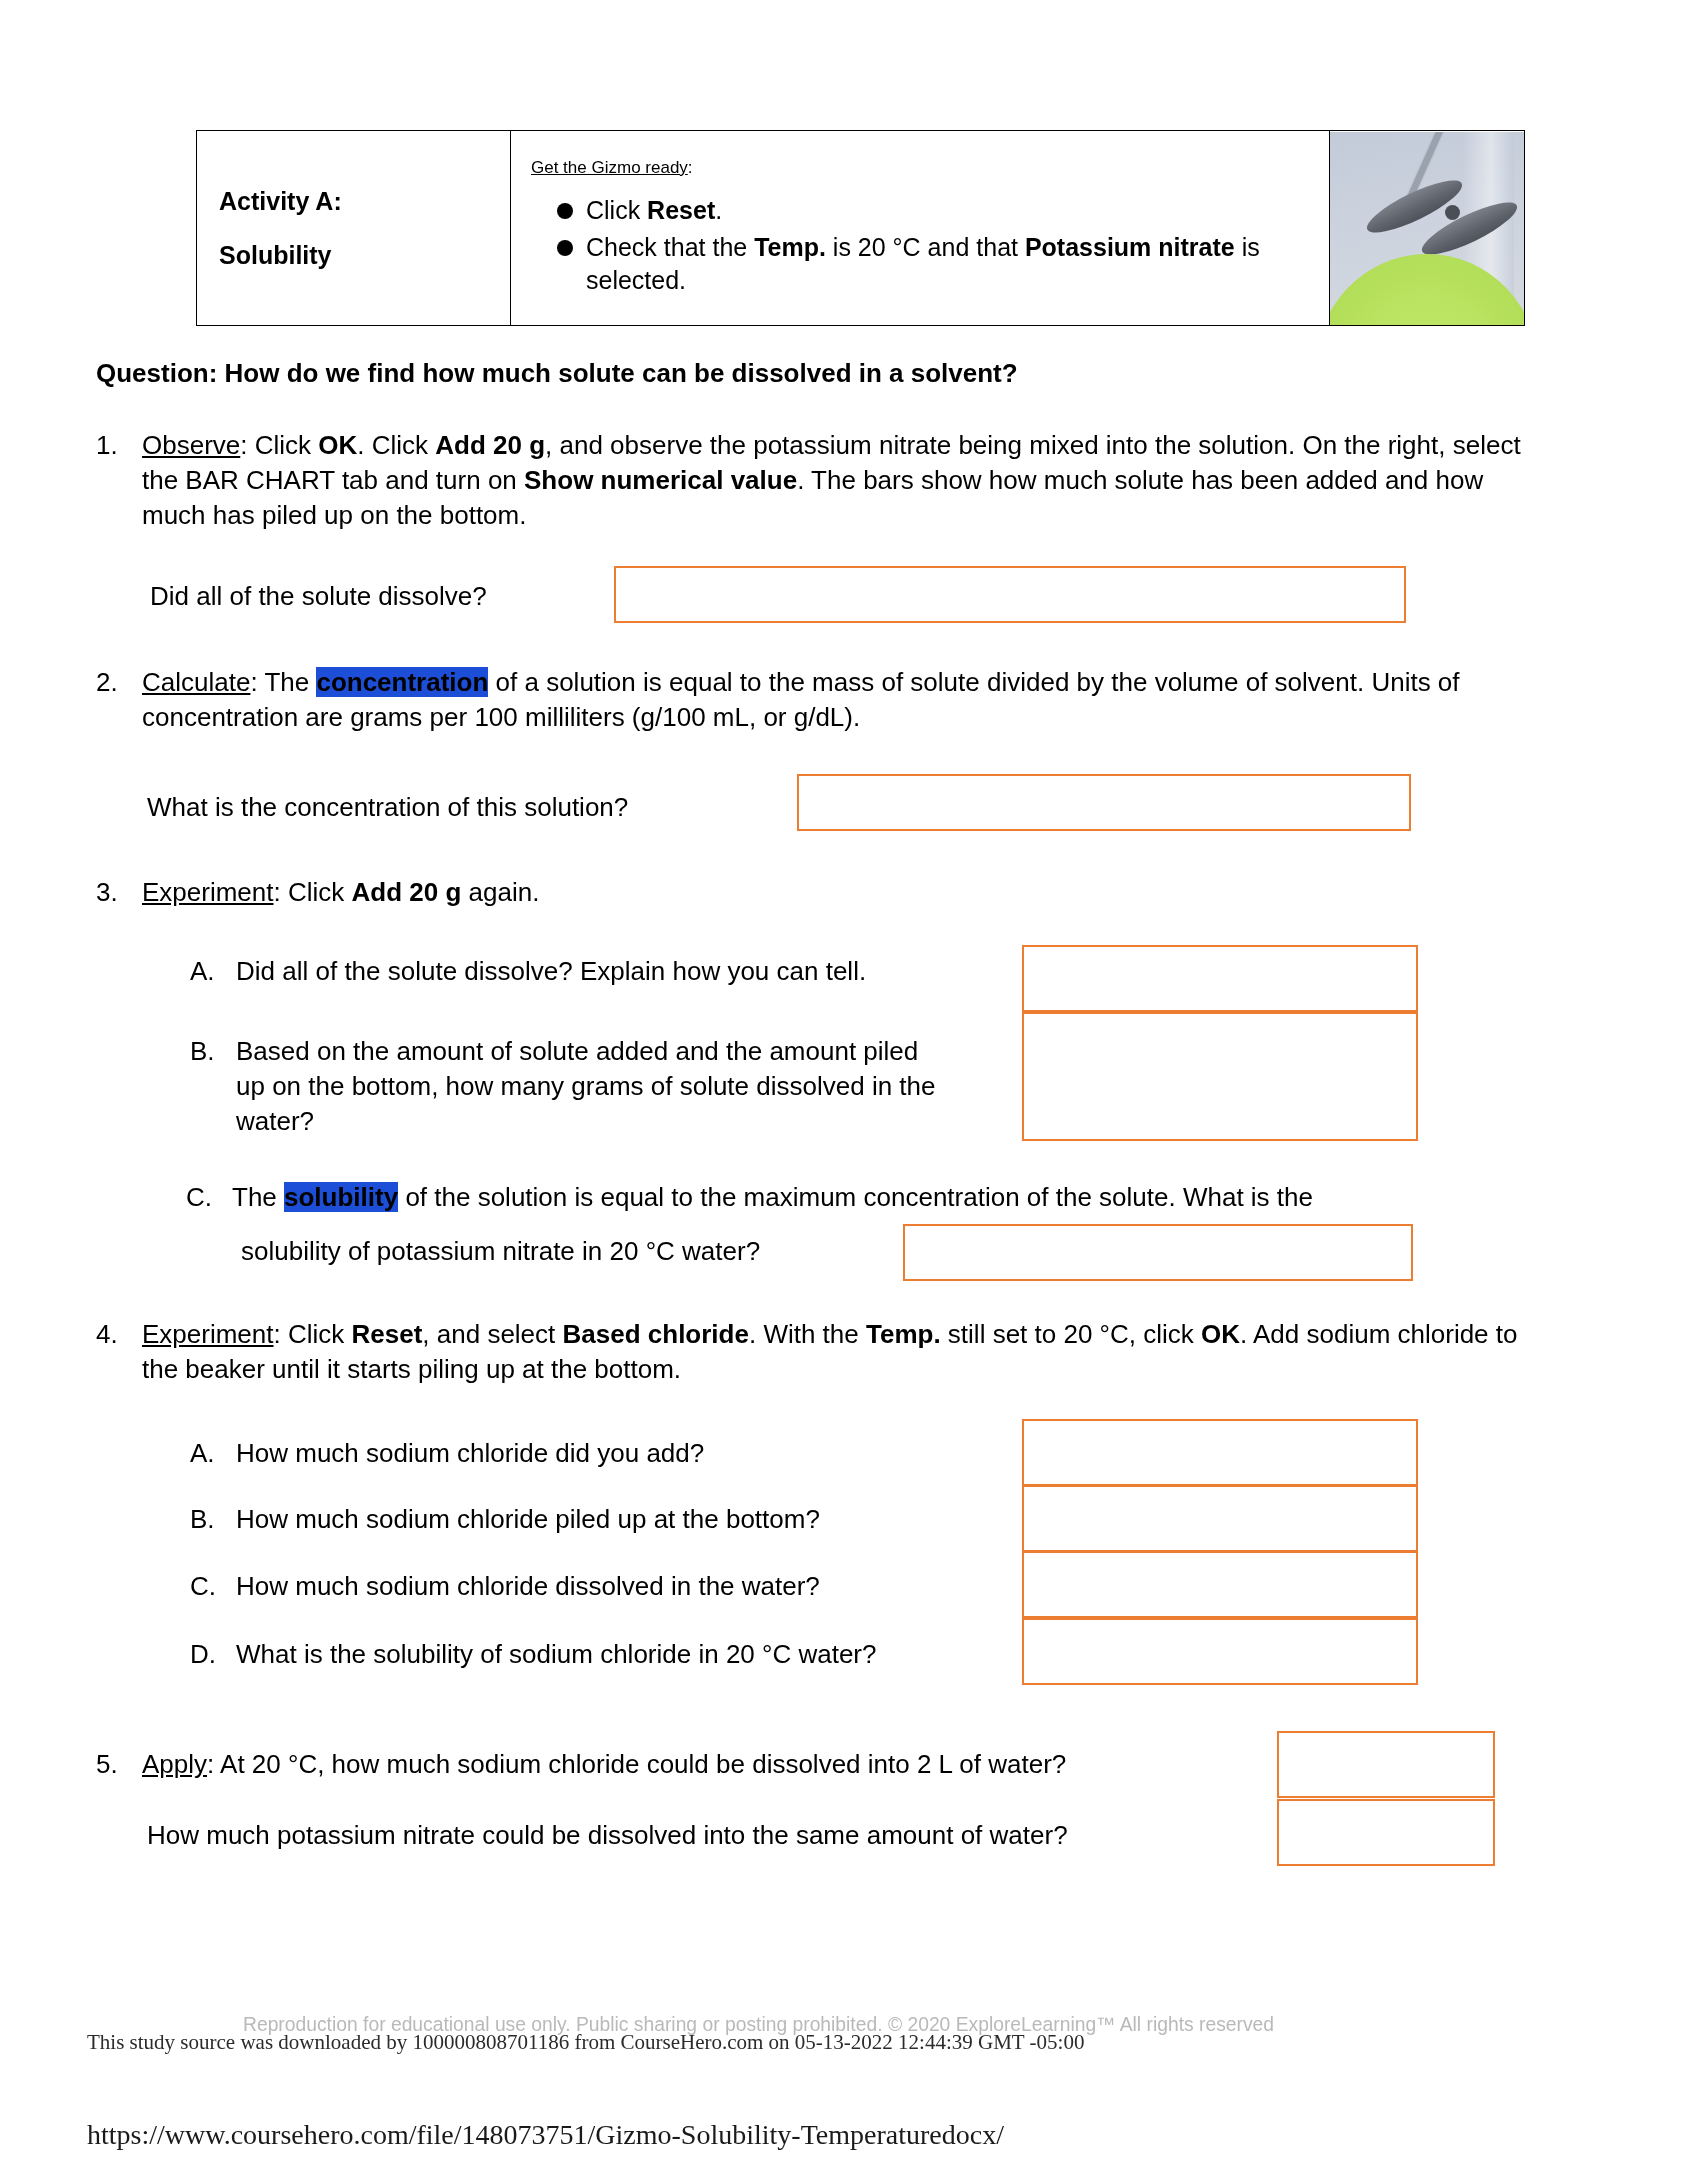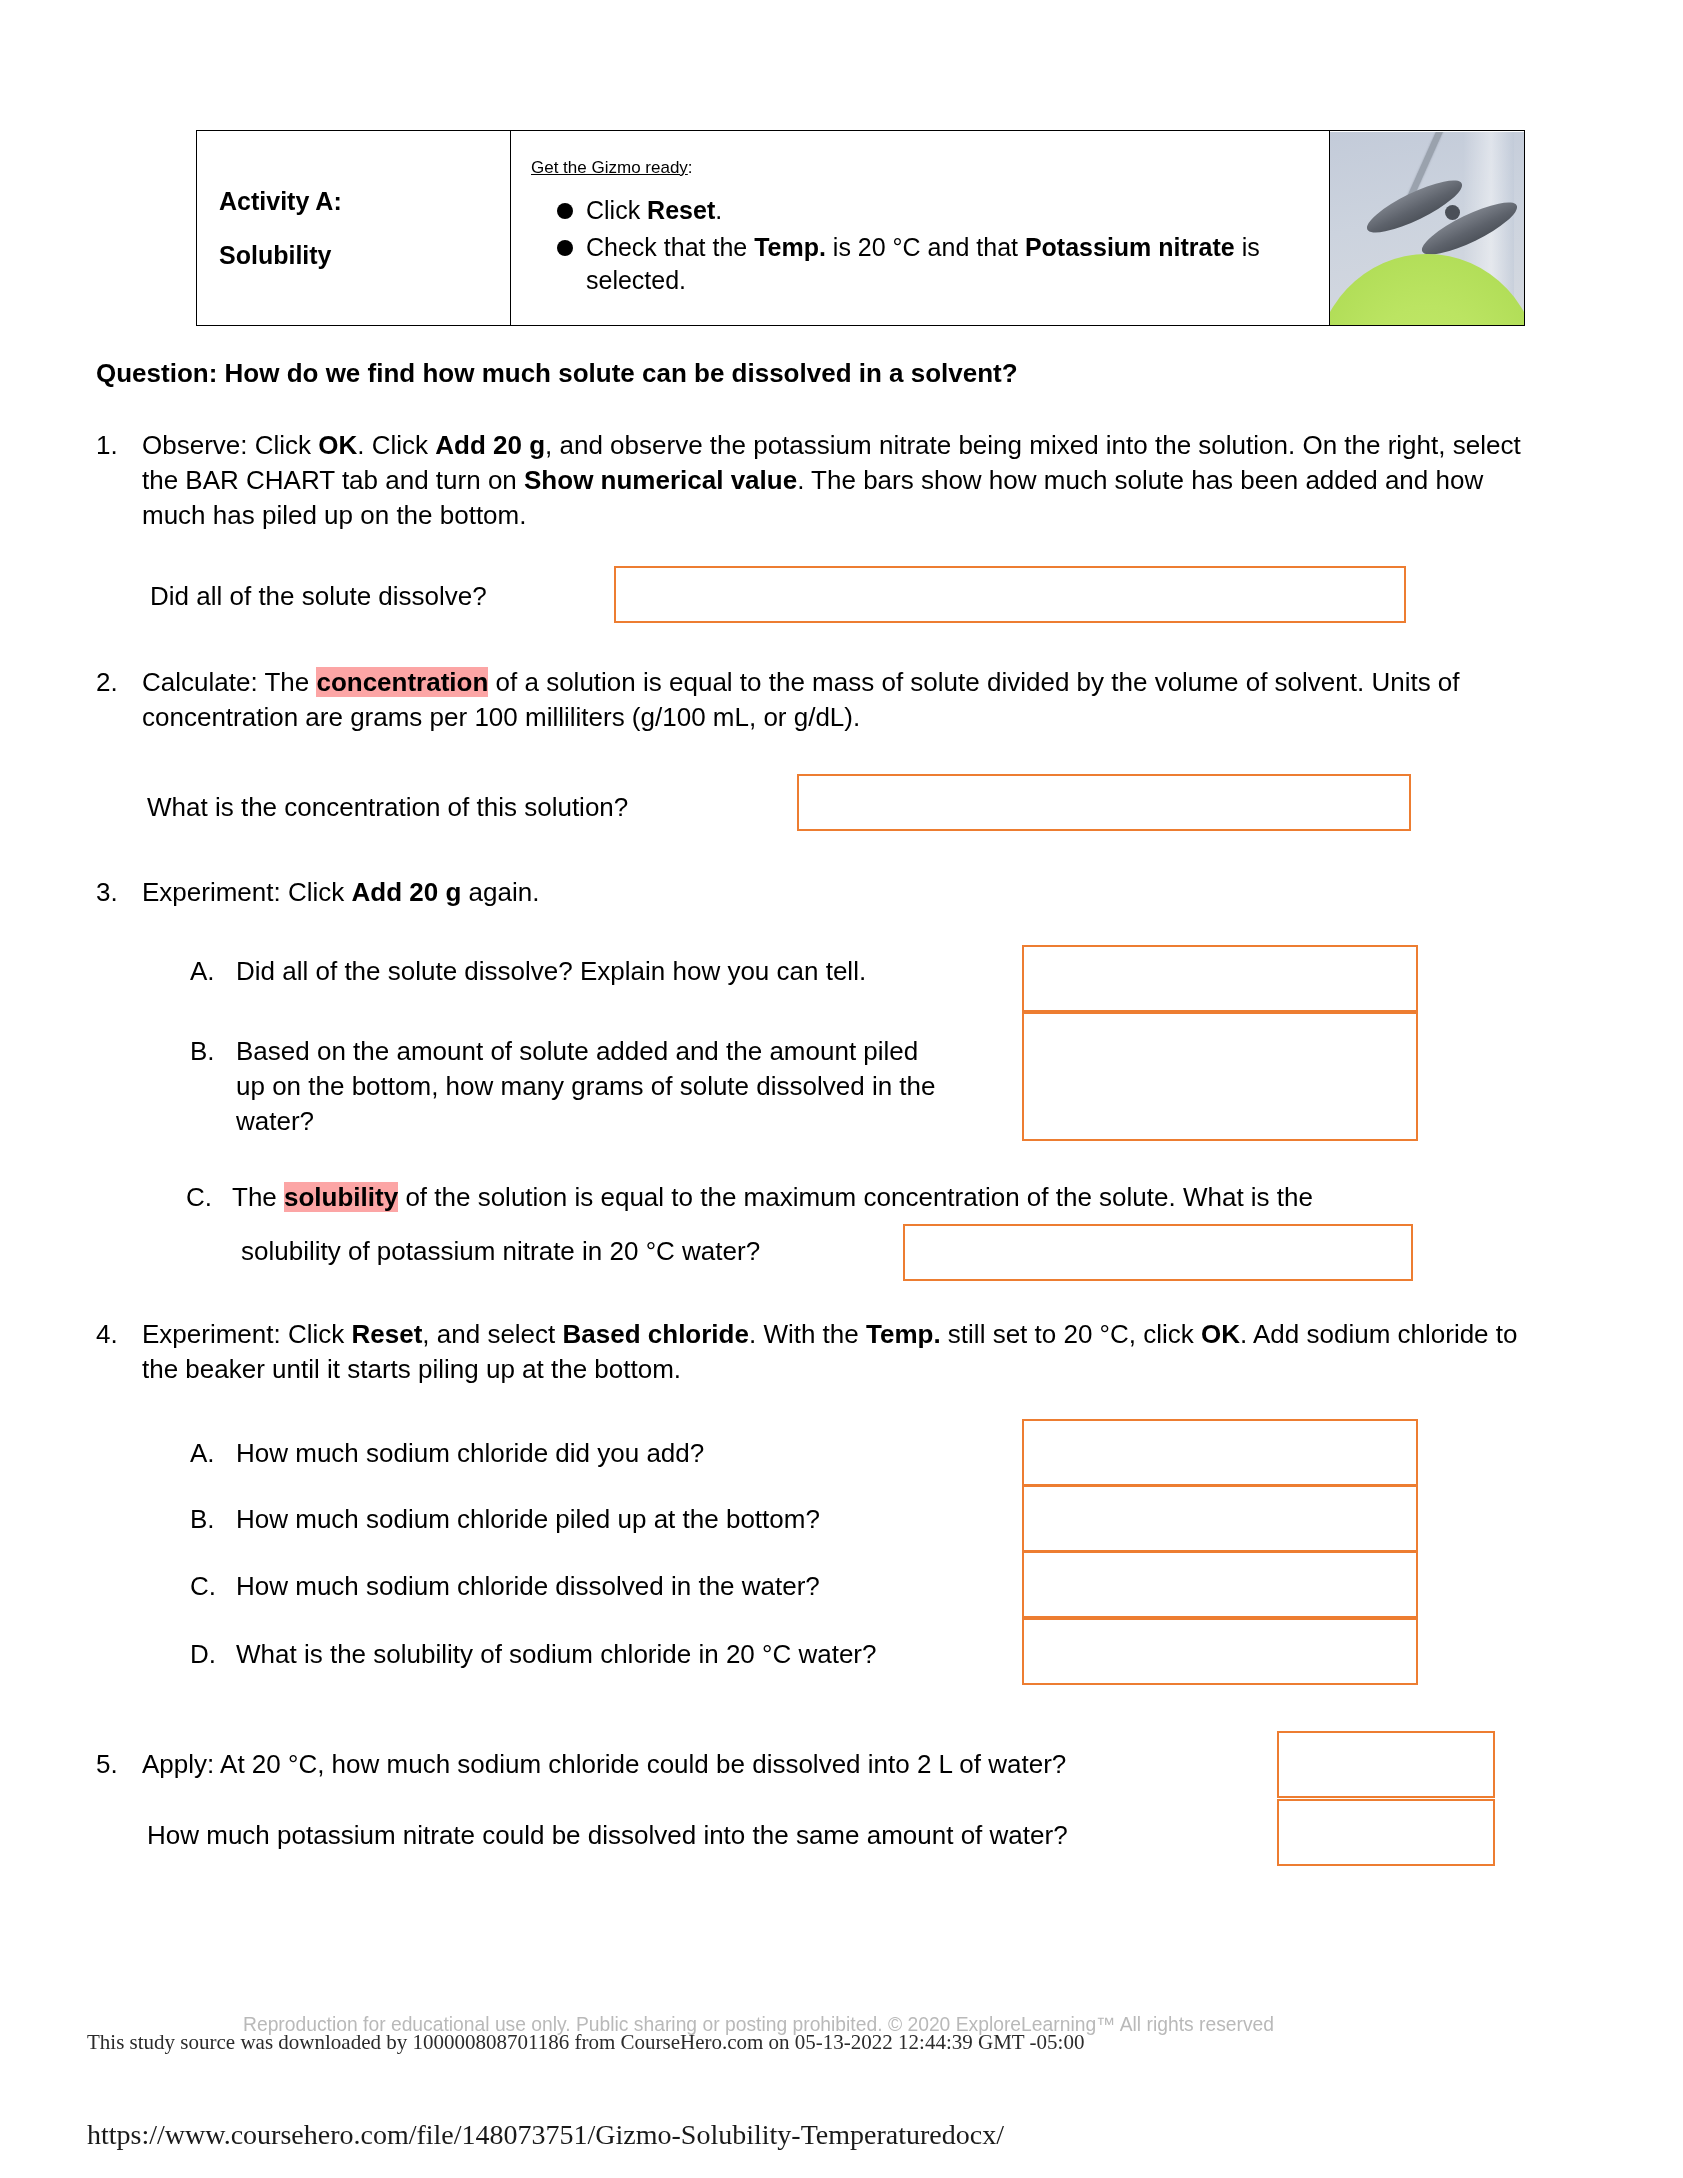--- a/index.html
+++ b/index.html
@@ -151,23 +151,23 @@
     position: absolute;
     display: flex;
     font-size: 26px;
     line-height: 1.35;
   }
   .item .num {
     width: 46px;
     flex: none;
   }
   .item .body { flex: 1; }
-  .u { }
+  .u { text-decoration: underline; }
   .hl {
-    background: #fca5a5;
+    background: #1d4ed8;
     font-weight: bold;
   }
 
   .subitem {
     position: absolute;
     display: flex;
     font-size: 26px;
     line-height: 1.35;
   }
   .subitem .let {

